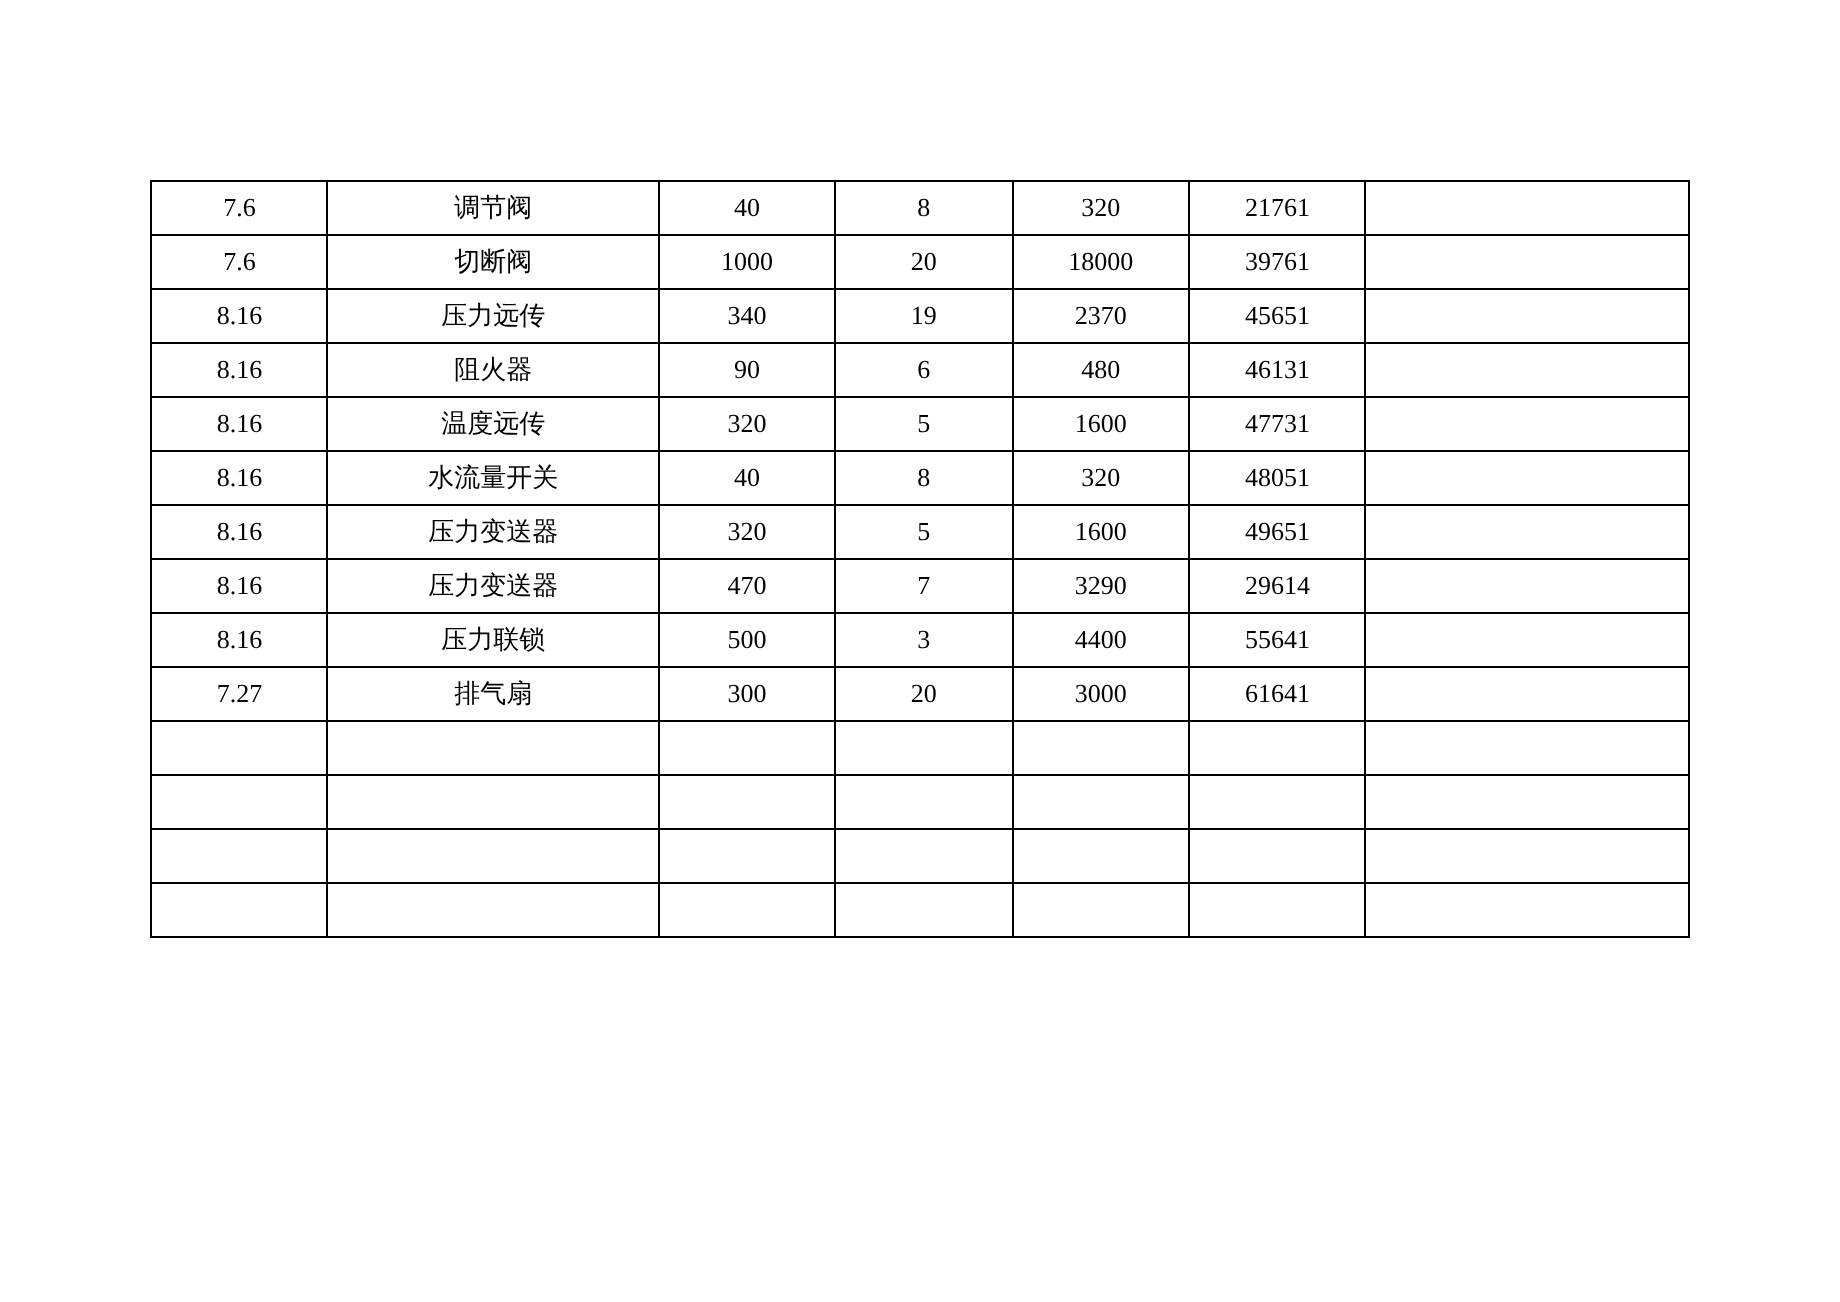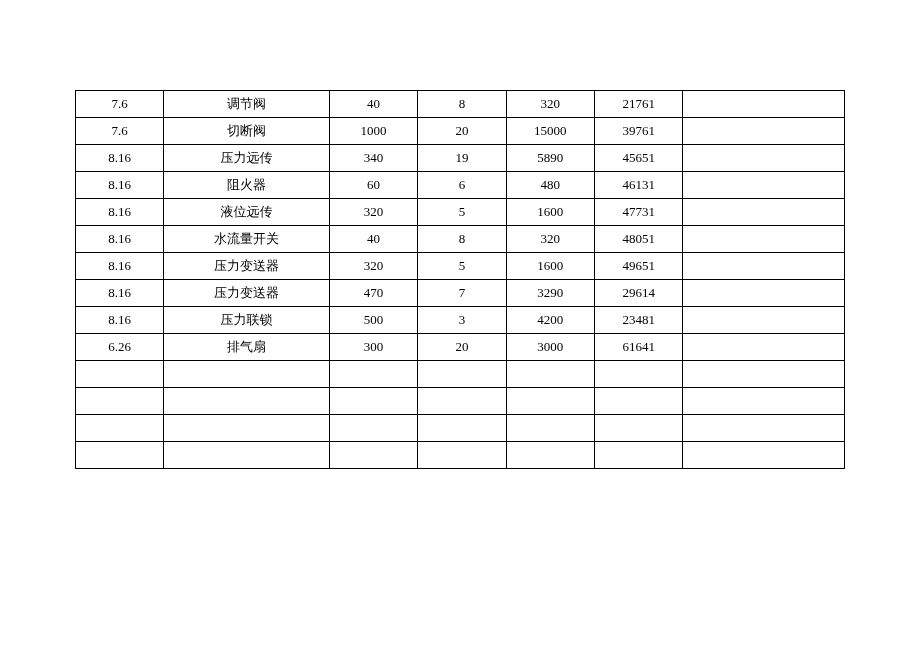--- a/index.html
+++ b/index.html
@@ -55,45 +55,45 @@
         <td>8</td>
         <td>320</td>
         <td>21761</td>
         <td></td>
       </tr>
       <tr>
         <td>7.6</td>
         <td>切断阀</td>
         <td>1000</td>
         <td>20</td>
-        <td>15000</td>
+        <td>18000</td>
         <td>39761</td>
         <td></td>
       </tr>
       <tr>
         <td>8.16</td>
         <td>压力远传</td>
         <td>340</td>
         <td>19</td>
-        <td>5890</td>
+        <td>2370</td>
         <td>45651</td>
         <td></td>
       </tr>
       <tr>
         <td>8.16</td>
         <td>阻火器</td>
-        <td>60</td>
+        <td>90</td>
         <td>6</td>
         <td>480</td>
         <td>46131</td>
         <td></td>
       </tr>
       <tr>
         <td>8.16</td>
-        <td>液位远传</td>
+        <td>温度远传</td>
         <td>320</td>
         <td>5</td>
         <td>1600</td>
         <td>47731</td>
         <td></td>
       </tr>
       <tr>
         <td>8.16</td>
         <td>水流量开关</td>
         <td>40</td>
@@ -118,26 +118,26 @@
         <td>7</td>
         <td>3290</td>
         <td>29614</td>
         <td></td>
       </tr>
       <tr>
         <td>8.16</td>
         <td>压力联锁</td>
         <td>500</td>
         <td>3</td>
-        <td>4200</td>
-        <td>23481</td>
+        <td>4400</td>
+        <td>55641</td>
         <td></td>
       </tr>
       <tr>
-        <td>6.26</td>
+        <td>7.27</td>
         <td>排气扇</td>
         <td>300</td>
         <td>20</td>
         <td>3000</td>
         <td>61641</td>
         <td></td>
       </tr>
       <tr>
         <td></td>
         <td></td>

